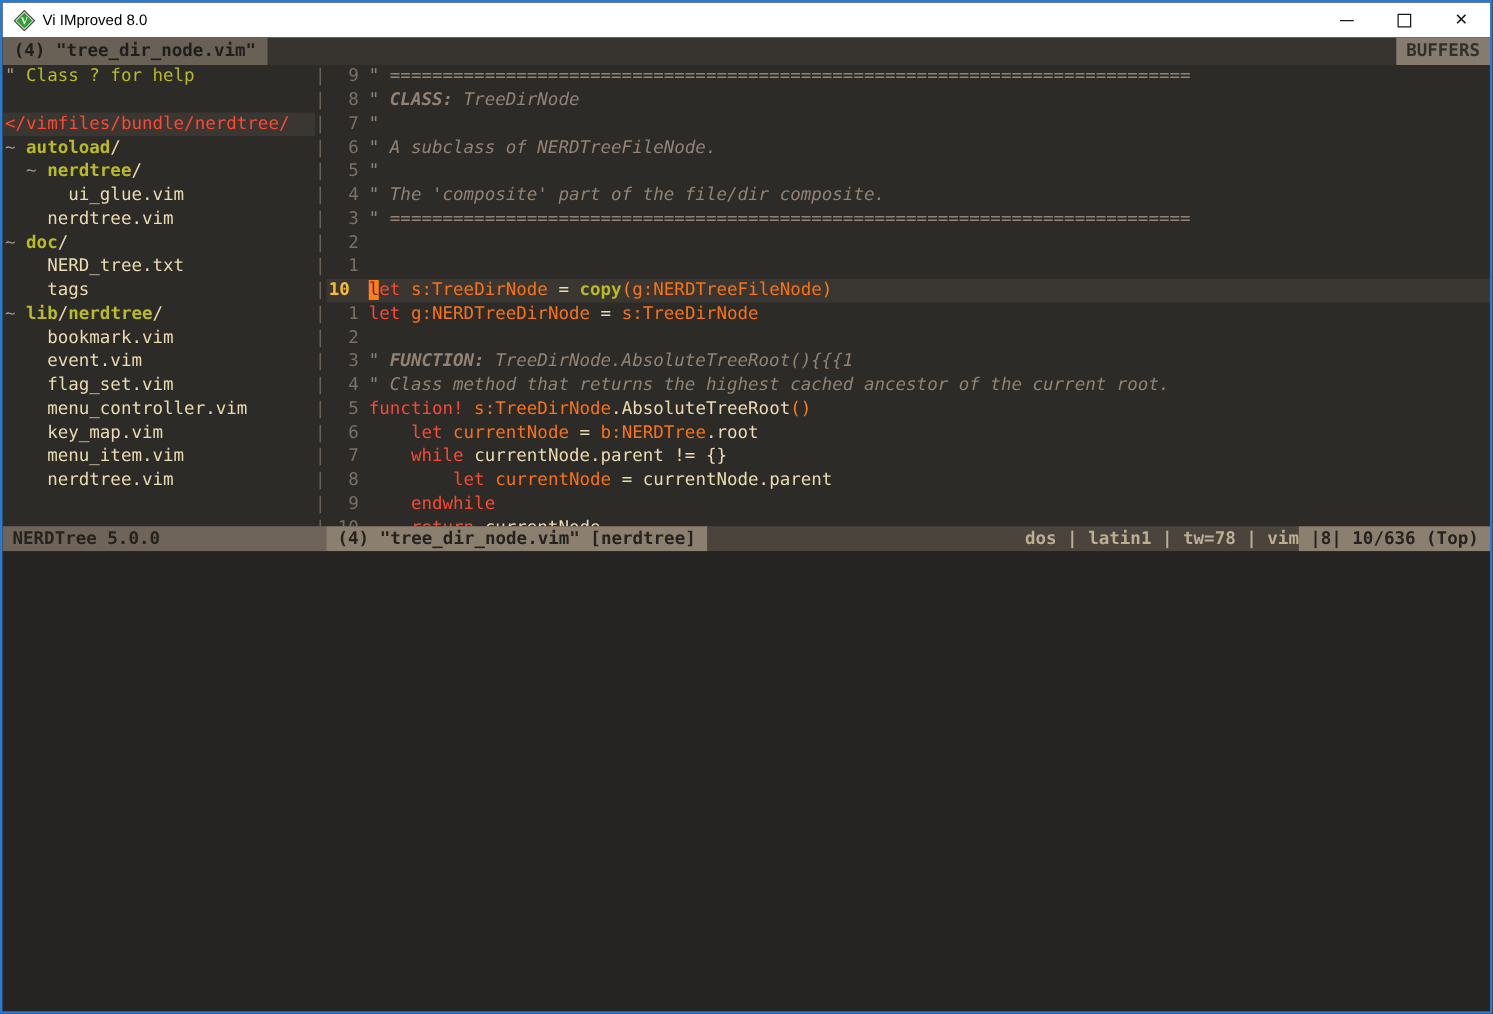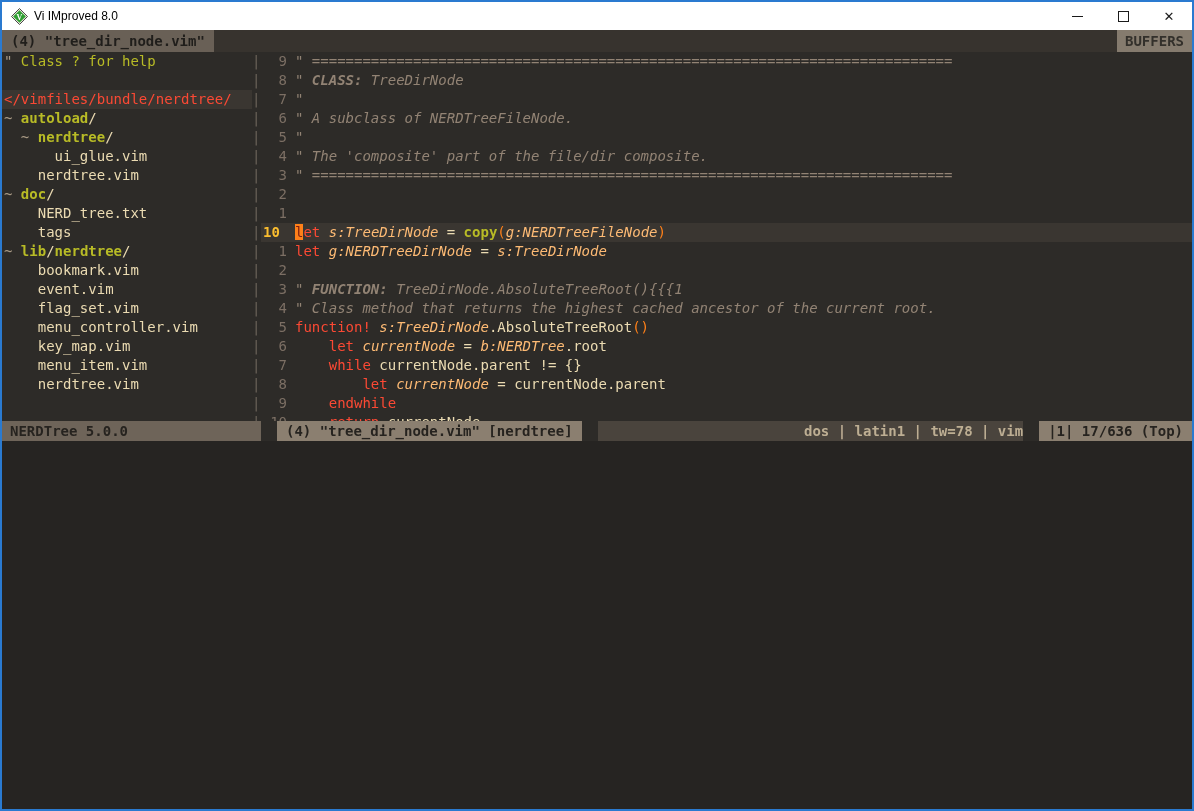--- a/index.html
+++ b/index.html
@@ -32,31 +32,31 @@
   .editor{flex:1;overflow:hidden;}
   .editor .row{height:19px;white-space:pre;display:flex;}
   .editor .row.cur{background:#3a3631;}
   .lnum{flex:0 0 34px;width:34px;box-sizing:border-box;text-align:right;padding-right:8px;color:#7c6f64;}
   .row.cur .lnum{text-align:left;padding-left:2px;color:#fabd2f;font-weight:bold;}
   .code{flex:1;}
   
   .c-cm{color:#928374;font-style:italic;}
   .c-cmb{color:#928374;font-style:italic;font-weight:bold;}
   .c-kw{color:#fb4934;}
-  .c-var{color:#fdba74;font-style:italic;}
+  .c-var{color:#f97316;}
   .c-fn{color:#b8bb26;font-weight:bold;}
   .c-par{color:#fe8019;}
   .c-txt{color:#ebdbb2;}
   .c-dir{color:#b8bb26;font-weight:bold;}
   .c-root{color:#fb4934;}
   .c-help{color:#b8bb26;}
   .c-gray{color:#a89984;}
   .c-cursor{background:#fe8019;color:#7c1d12;}
   
-  .statusline{flex:0 0 20px;display:flex;font:bold 14px "DejaVu Sans Mono",monospace;line-height:20px;gap:16px;}
+  .statusline{flex:0 0 20px;display:flex;font:bold 14px "DejaVu Sans Mono",monospace;line-height:20px;}
   .st-left{flex:0 0 259px;width:259px;box-sizing:border-box;background:#6e6459;color:#26231f;padding-left:8px;white-space:pre;}
   .st-file{background:#8b7f70;color:#26231f;padding:0 9px;white-space:pre;}
   .st-fill{flex:1;background:#4a443d;color:#bdae93;text-align:right;white-space:pre;}
   .st-pos{background:#8b7f70;color:#26231f;padding:0 9px;white-space:pre;}
   
   .cmdline{flex:1;background:#262422;}
 </style>
 </head>
 <body>
 
@@ -153,18 +153,18 @@
         <div class="row"><span class="lnum">8</span><span class="code"><span class="c-txt">        </span><span class="c-kw">let</span><span class="c-txt"> </span><span class="c-var">currentNode</span><span class="c-txt"> = currentNode.parent</span></span></div>
         <div class="row"><span class="lnum">9</span><span class="code"><span class="c-txt">    </span><span class="c-kw">endwhile</span></span></div>
         <div class="row"><span class="lnum">10</span><span class="code"><span class="c-txt">    </span><span class="c-kw">return</span><span class="c-txt"> currentNode</span></span></div>
       </div>
   </div>
 
   <div class="statusline">
     <span class="st-left">NERDTree 5.0.0</span>
     <span class="st-file">(4) "tree_dir_node.vim" [nerdtree]</span>
     <span class="st-fill">dos | latin1 | tw=78 | vim</span>
-    <span class="st-pos">|1| 17/636 (Top)</span>
+    <span class="st-pos">|8| 10/636 (Top)</span>
   </div>
 
   <div class="cmdline"></div>
 
 </div>
 
 </body></html>

